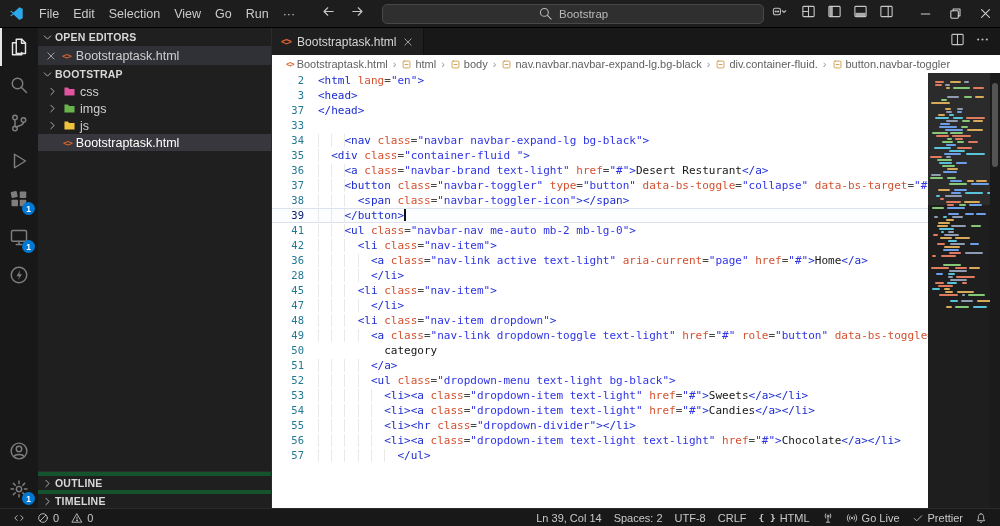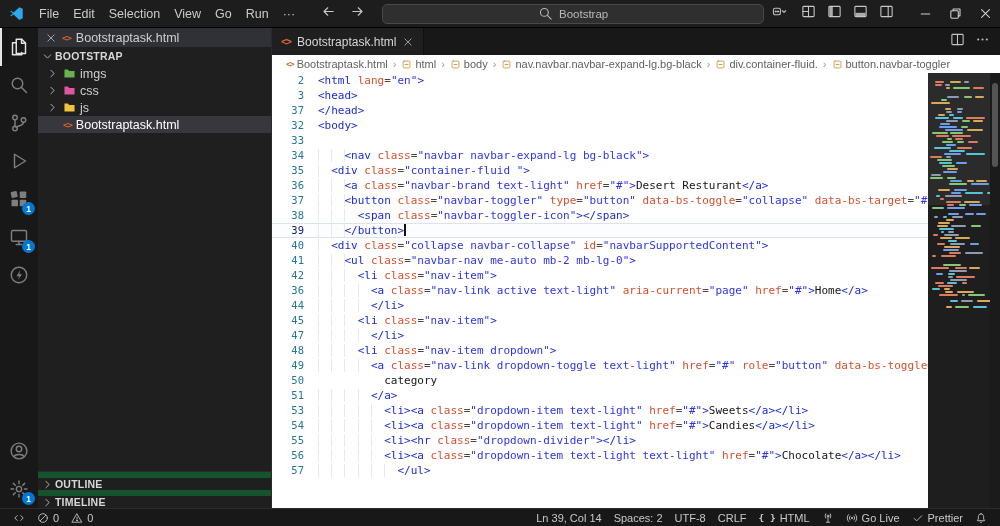--- a/index.html
+++ b/index.html
@@ -49,21 +49,21 @@
   .sect-h .ic,.tree-chev{color:#b5b5b5}
   .oe-item{height:19px;flex:none;display:flex;align-items:center;gap:5px;font-size:12.5px;padding-left:7px;background:#2f3137}
   .oe-close{color:#b5b5b5}
   .oe-close svg{width:12px;height:12px}
   .tree{flex:1;min-height:0}
   .tree-row{height:17px;display:flex;align-items:center;gap:4px;font-size:12.5px;padding-left:7px;color:#cfcfcf}
   .tree-row.selected{background:#37373d;color:#fff}
   .tree-chev{width:14px;flex:none}
   .tree-ic svg{width:13px;height:13px}
   .sb-bottom{flex:none;border-top:1px solid #2b2b2b}
-  .sb-bottom .sect-h{height:18px;border-top:6px solid #14532d}
+  .sb-bottom .sect-h{height:18px;border-top:4px solid #14532d}
 
   .htmlic{color:#e0642b;font:bold 9px "DejaVu Sans Mono",monospace;letter-spacing:-1px}
   .braces{font:bold 9.5px "DejaVu Sans Mono",monospace}
 
   
   .editor{flex:1;display:flex;flex-direction:column;min-width:0}
   .tabbar{height:27px;flex:none;background:#181818;display:flex;align-items:stretch}
   .tab{background:#1f1f1f;color:#d6d6d6;padding:0 9px;display:flex;align-items:center;gap:6px;font-size:12px;border-right:1px solid #101010}
   .tab .htmlic{font-size:10px}
   .tab-close{color:#b2b2b2}
@@ -293,20 +293,28 @@
                 <circle cx="8" cy="8" r="2.1"></circle>
                 <path d="M8 1.6v2.1M8 12.3v2.1M1.6 8h2.1M12.3 8h2.1M3.5 3.5 5 5M11 11l1.5 1.5M12.5 3.5 11 5M5 11l-1.5 1.5"></path>
               </svg>
             </span>
             <span class="badge">1</span>
           </div>
         </div>
     </div>
 
     <div class="sidebar">
+      <div class="sect-h" id="oe-header">
+          <span class="ic">
+            <svg viewBox="0 0 16 16" fill="none" stroke="currentColor" stroke-width="1.15" stroke-linecap="round" stroke-linejoin="round">
+              <path d="M4 6l4 4 4-4"></path>
+            </svg>
+          </span>
+          <span>OPEN EDITORS</span>
+        </div>
       <div id="oe-items">
           <div class="oe-item active">
             <span class="oe-close ic">
               <svg viewBox="0 0 16 16" fill="none" stroke="currentColor" stroke-width="1.15" stroke-linecap="round" stroke-linejoin="round">
                 <path d="M3.8 3.8l8.4 8.4M12.2 3.8l-8.4 8.4"></path>
               </svg>
             </span>
             <span class="ic">
               <b class="htmlic">&lt;&gt;</b>
             </span>
@@ -321,39 +329,39 @@
           </span>
           <span>BOOTSTRAP</span>
         </div>
       <div class="tree" id="tree">
           <div class="tree-row">
             <span class="ic tree-chev">
               <svg viewBox="0 0 16 16" fill="none" stroke="currentColor" stroke-width="1.15" stroke-linecap="round" stroke-linejoin="round">
                 <path d="M6 4l4 4-4 4"></path>
               </svg>
             </span>
+            <span class="ic tree-ic" style="color: rgb(224, 85, 159);">
+              <svg viewBox="0 0 16 16">
+                <path d="M1.8 3h4.2l1.6 1.9h6.6v8H1.8z" fill="currentColor"></path>
+              </svg>
+            </span>
+            <span class="tree-label">css</span>
+          </div>
+          <div class="tree-row">
+            <span class="ic tree-chev">
+              <svg viewBox="0 0 16 16" fill="none" stroke="currentColor" stroke-width="1.15" stroke-linecap="round" stroke-linejoin="round">
+                <path d="M6 4l4 4-4 4"></path>
+              </svg>
+            </span>
             <span class="ic tree-ic" style="color: rgb(105, 179, 76);">
               <svg viewBox="0 0 16 16">
                 <path d="M1.8 3h4.2l1.6 1.9h6.6v8H1.8z" fill="currentColor"></path>
               </svg>
             </span>
             <span class="tree-label">imgs</span>
-          </div>
-          <div class="tree-row">
-            <span class="ic tree-chev">
-              <svg viewBox="0 0 16 16" fill="none" stroke="currentColor" stroke-width="1.15" stroke-linecap="round" stroke-linejoin="round">
-                <path d="M6 4l4 4-4 4"></path>
-              </svg>
-            </span>
-            <span class="ic tree-ic" style="color: rgb(224, 85, 159);">
-              <svg viewBox="0 0 16 16">
-                <path d="M1.8 3h4.2l1.6 1.9h6.6v8H1.8z" fill="currentColor"></path>
-              </svg>
-            </span>
-            <span class="tree-label">css</span>
           </div>
           <div class="tree-row">
             <span class="ic tree-chev">
               <svg viewBox="0 0 16 16" fill="none" stroke="currentColor" stroke-width="1.15" stroke-linecap="round" stroke-linejoin="round">
                 <path d="M6 4l4 4-4 4"></path>
               </svg>
             </span>
             <span class="ic tree-ic" style="color: rgb(240, 195, 60);">
               <svg viewBox="0 0 16 16">
                 <path d="M1.8 3h4.2l1.6 1.9h6.6v8H1.8z" fill="currentColor"></path>
@@ -486,24 +494,20 @@
             </div>
             <div class="cl">
               <span class="ln">3</span>
               <span class="ct"><span class="tk-g">&lt;head&gt;</span></span>
             </div>
             <div class="cl">
               <span class="ln">37</span>
               <span class="ct"><span class="tk-g">&lt;/head&gt;</span></span>
             </div>
             <div class="cl">
-              <span class="ln">32</span>
-              <span class="ct"><span class="tk-g">&lt;body&gt;</span></span>
-            </div>
-            <div class="cl">
               <span class="ln">33</span>
               <span class="ct"></span>
             </div>
             <div class="cl">
               <span class="ln">34</span>
               <span class="ct"><span class="tk-p ind">    </span><span class="tk-g">&lt;nav</span><span class="tk-a"> class</span><span class="tk-o">=</span><span class="tk-s">"navbar navbar-expand-lg bg-black"</span><span class="tk-g">&gt;</span></span>
             </div>
             <div class="cl">
               <span class="ln">35</span>
               <span class="ct"><span class="tk-p ind">  </span><span class="tk-g">&lt;div</span><span class="tk-a"> class</span><span class="tk-o">=</span><span class="tk-s">"container-fluid "</span><span class="tk-g">&gt;</span></span>
@@ -518,37 +522,33 @@
             </div>
             <div class="cl">
               <span class="ln">38</span>
               <span class="ct"><span class="tk-p ind">      </span><span class="tk-g">&lt;span</span><span class="tk-a"> class</span><span class="tk-o">=</span><span class="tk-s">"navbar-toggler-icon"</span><span class="tk-g">&gt;&lt;/span&gt;</span></span>
             </div>
             <div class="cl active">
               <span class="ln">39</span>
               <span class="ct"><span class="tk-p ind">    </span><span class="tk-g">&lt;/button&gt;</span><span class="cursor"></span></span>
             </div>
             <div class="cl">
-              <span class="ln">40</span>
-              <span class="ct"><span class="tk-p ind">  </span><span class="tk-g">&lt;div</span><span class="tk-a"> class</span><span class="tk-o">=</span><span class="tk-s">"collapse navbar-collapse"</span><span class="tk-a"> id</span><span class="tk-o">=</span><span class="tk-s">"navbarSupportedContent"</span><span class="tk-g">&gt;</span></span>
-            </div>
-            <div class="cl">
               <span class="ln">41</span>
               <span class="ct"><span class="tk-p ind">    </span><span class="tk-g">&lt;ul</span><span class="tk-a"> class</span><span class="tk-o">=</span><span class="tk-s">"navbar-nav me-auto mb-2 mb-lg-0"</span><span class="tk-g">&gt;</span></span>
             </div>
             <div class="cl">
               <span class="ln">42</span>
               <span class="ct"><span class="tk-p ind">      </span><span class="tk-g">&lt;li</span><span class="tk-a"> class</span><span class="tk-o">=</span><span class="tk-s">"nav-item"</span><span class="tk-g">&gt;</span></span>
             </div>
             <div class="cl">
               <span class="ln">36</span>
               <span class="ct"><span class="tk-p ind">        </span><span class="tk-g">&lt;a</span><span class="tk-a"> class</span><span class="tk-o">=</span><span class="tk-s">"nav-link active text-light"</span><span class="tk-a"> aria-current</span><span class="tk-o">=</span><span class="tk-s">"page"</span><span class="tk-a"> href</span><span class="tk-o">=</span><span class="tk-s">"#"</span><span class="tk-g">&gt;</span><span class="tk-p">Home</span><span class="tk-g">&lt;/a&gt;</span></span>
             </div>
             <div class="cl">
-              <span class="ln">44</span>
+              <span class="ln">28</span>
               <span class="ct"><span class="tk-p ind">        </span><span class="tk-g">&lt;/li&gt;</span></span>
             </div>
             <div class="cl">
               <span class="ln">45</span>
               <span class="ct"><span class="tk-p ind">      </span><span class="tk-g">&lt;li</span><span class="tk-a"> class</span><span class="tk-o">=</span><span class="tk-s">"nav-item"</span><span class="tk-g">&gt;</span></span>
             </div>
             <div class="cl">
               <span class="ln">47</span>
               <span class="ct"><span class="tk-p ind">        </span><span class="tk-g">&lt;/li&gt;</span></span>
             </div>
@@ -560,20 +560,24 @@
               <span class="ln">49</span>
               <span class="ct"><span class="tk-p ind">        </span><span class="tk-g">&lt;a</span><span class="tk-a"> class</span><span class="tk-o">=</span><span class="tk-s">"nav-link dropdown-toggle text-light"</span><span class="tk-a"> href</span><span class="tk-o">=</span><span class="tk-s">"#"</span><span class="tk-a"> role</span><span class="tk-o">=</span><span class="tk-s">"button"</span><span class="tk-a"> data-bs-toggle</span><span class="tk-o">=</span></span>
             </div>
             <div class="cl">
               <span class="ln">50</span>
               <span class="ct"><span class="tk-p">          category</span></span>
             </div>
             <div class="cl">
               <span class="ln">51</span>
               <span class="ct"><span class="tk-p ind">        </span><span class="tk-g">&lt;/a&gt;</span></span>
+            </div>
+            <div class="cl">
+              <span class="ln">52</span>
+              <span class="ct"><span class="tk-p ind">        </span><span class="tk-g">&lt;ul</span><span class="tk-a"> class</span><span class="tk-o">=</span><span class="tk-s">"dropdown-menu text-light bg-black"</span><span class="tk-g">&gt;</span></span>
             </div>
             <div class="cl">
               <span class="ln">53</span>
               <span class="ct"><span class="tk-p ind">          </span><span class="tk-g">&lt;li&gt;&lt;a</span><span class="tk-a"> class</span><span class="tk-o">=</span><span class="tk-s">"dropdown-item text-light"</span><span class="tk-a"> href</span><span class="tk-o">=</span><span class="tk-s">"#"</span><span class="tk-g">&gt;</span><span class="tk-p">Sweets</span><span class="tk-g">&lt;/a&gt;&lt;/li&gt;</span></span>
             </div>
             <div class="cl">
               <span class="ln">54</span>
               <span class="ct"><span class="tk-p ind">          </span><span class="tk-g">&lt;li&gt;&lt;a</span><span class="tk-a"> class</span><span class="tk-o">=</span><span class="tk-s">"dropdown-item text-light"</span><span class="tk-a"> href</span><span class="tk-o">=</span><span class="tk-s">"#"</span><span class="tk-g">&gt;</span><span class="tk-p">Candies</span><span class="tk-g">&lt;/a&gt;&lt;/li&gt;</span></span>
             </div>
             <div class="cl">

